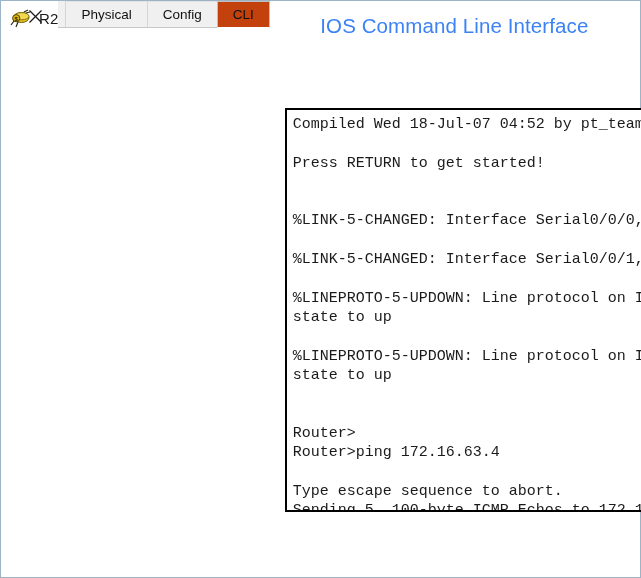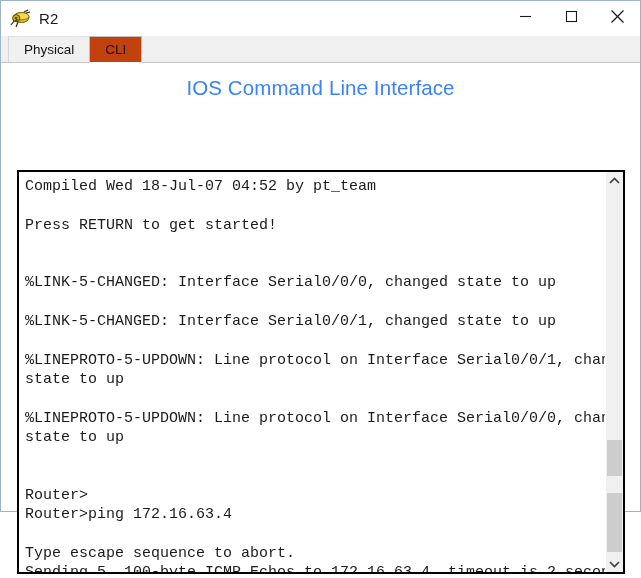--- a/index.html
+++ b/index.html
@@ -11,26 +11,25 @@
     width: 641px;
     height: 578px;
     font-family: "Liberation Sans", sans-serif;
     overflow: hidden;
   }
 
   #window {
     position: absolute;
     left: 0; top: 0;
     width: 641px;
-    height: 512px;
+    height: 578px;
     box-sizing: border-box;
     border: 1px solid #9cb4c6;
     background: #ffffff;
     display: flex;
-    flex-direction: column;
   }
 
   
   #titlebar {
     height: 35px;
     flex: 0 0 35px;
     background: #ffffff;
     display: flex;
     align-items: center;
     position: relative;
@@ -224,20 +223,21 @@
             <line x1="1.5" y1="1.5" x2="13.5" y2="13.5" stroke="#1a1a1a" stroke-width="1.2"></line>
             <line x1="13.5" y1="1.5" x2="1.5" y2="13.5" stroke="#1a1a1a" stroke-width="1.2"></line>
           </svg>
         </span>
       </button>
     </div>
   </div>
 
   <div id="tabstrip">
     <div class="tab">Physical</div>
+    <div class="tab">Config</div>
     <div class="tab selected">CLI</div>
   </div>
 
   <div id="main">
 
     <div id="heading">IOS Command Line Interface</div>
 
     <div id="cli-wrap">
 
       <div id="cli-text"><span>Compiled Wed 18-Jul-07 04:52 by pt_team

